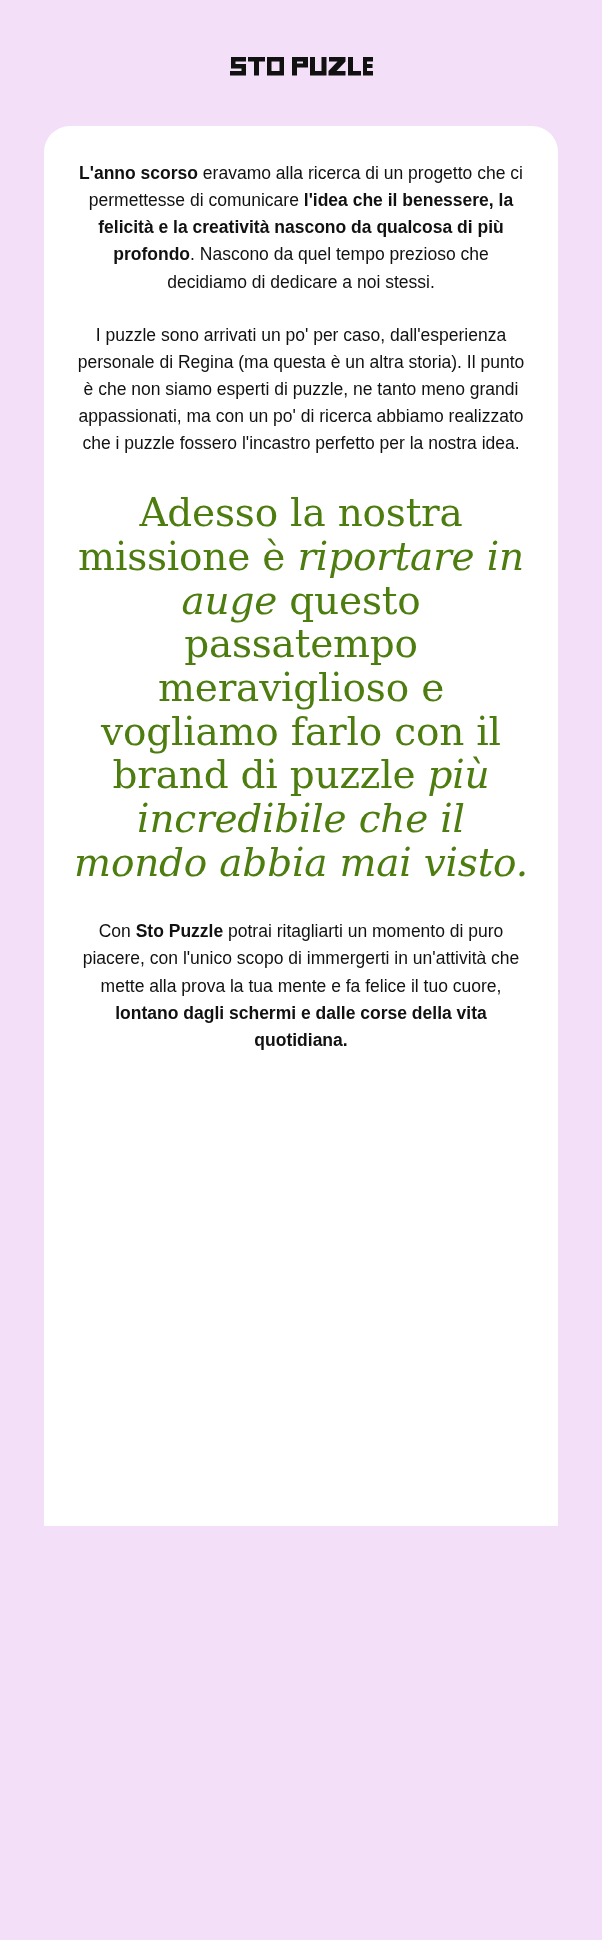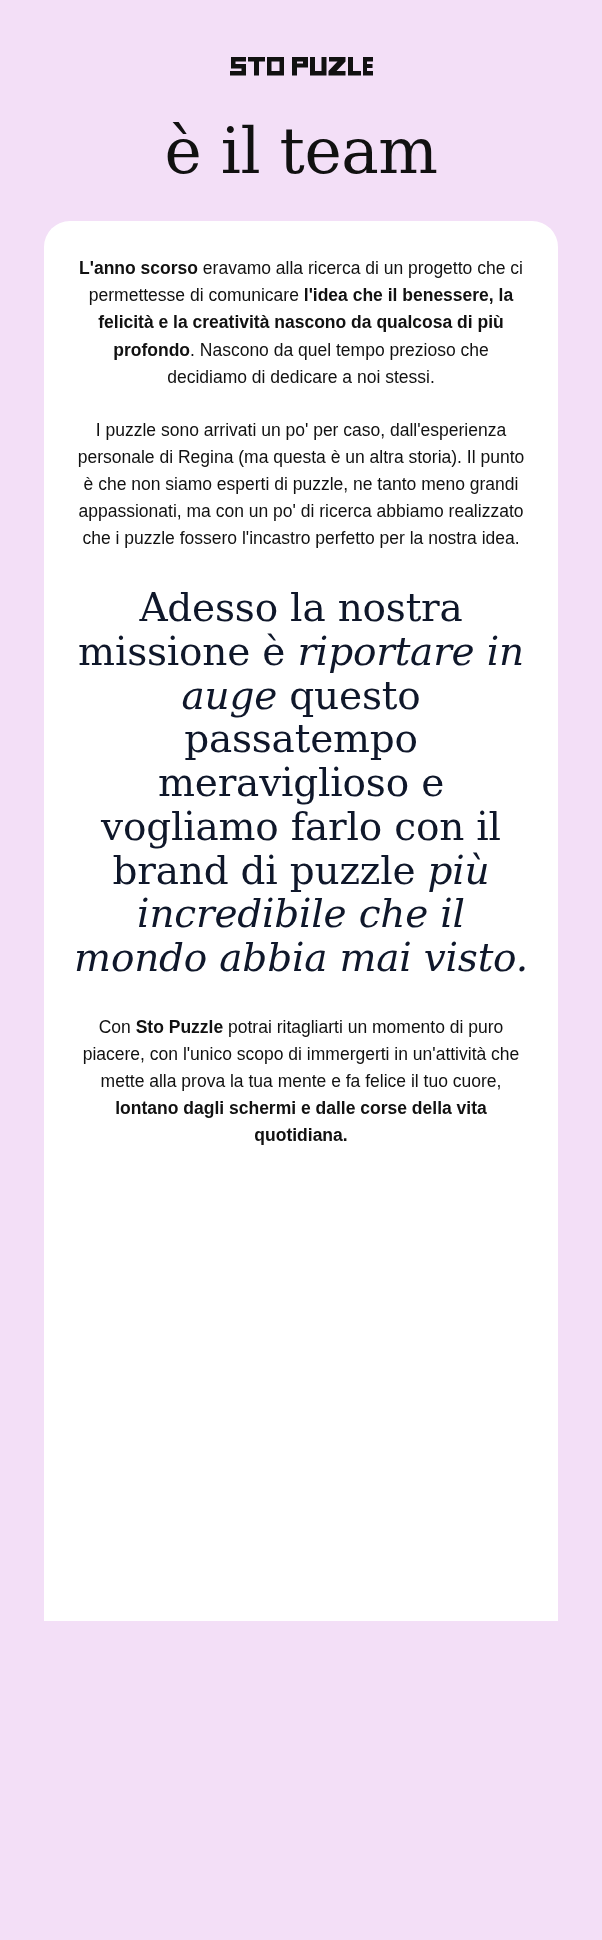--- a/index.html
+++ b/index.html
@@ -72,21 +72,21 @@
     margin: 0 0 26px 0;
   }
   .para:last-child { margin-bottom: 0; }
   .para b, .para strong { font-weight: bold; }
 
   .mission {
     font-family: "DejaVu Serif", "Liberation Serif", serif;
     font-size: 39px;
     line-height: 1.12;
     text-align: center;
-    color: #0f172a;
+    color: #4d7c0f;
     margin: 34px 0 30px 0;
     letter-spacing: -0.2px;
   }
   .mission i, .mission em {
     font-style: italic;
   }
 
   .closing {
     font-family: "Liberation Sans", sans-serif;
     font-size: 17.5px;
@@ -119,21 +119,20 @@
         <path d="M200 14 h33 v9 l-18 19 h18 v9 h-34 v-9 l18 -19 h-17 z"></path>
 
         <path d="M238 14 h10 v28 h16 v9 h-26 z"></path>
 
         <path d="M268 14 h20 v9 h-12 v5 h11 v8 h-11 v6 h12 v9 h-20 z"></path>
       </g>
     </svg>
   </div>
 
   <h1 class="headline">
-    <span class="line">è il team</span>
   </h1>
 
   <div class="card">
 
     <p class="para">
       <b>L'anno scorso</b><span> eravamo alla ricerca di un progetto che ci permettesse di comunicare </span><b>l'idea che il benessere, la felicità e la creatività nascono da qualcosa di più profondo</b><span>. Nascono da quel tempo prezioso che decidiamo di dedicare a noi stessi.</span>
     </p>
 
     <p class="para">I puzzle sono arrivati un po' per caso, dall'esperienza personale di Regina (ma questa è un altra storia). Il punto è che non siamo esperti di puzzle, ne tanto meno grandi appassionati, ma con un po' di ricerca abbiamo realizzato che i puzzle fossero l'incastro perfetto per la nostra idea.</p>
 

